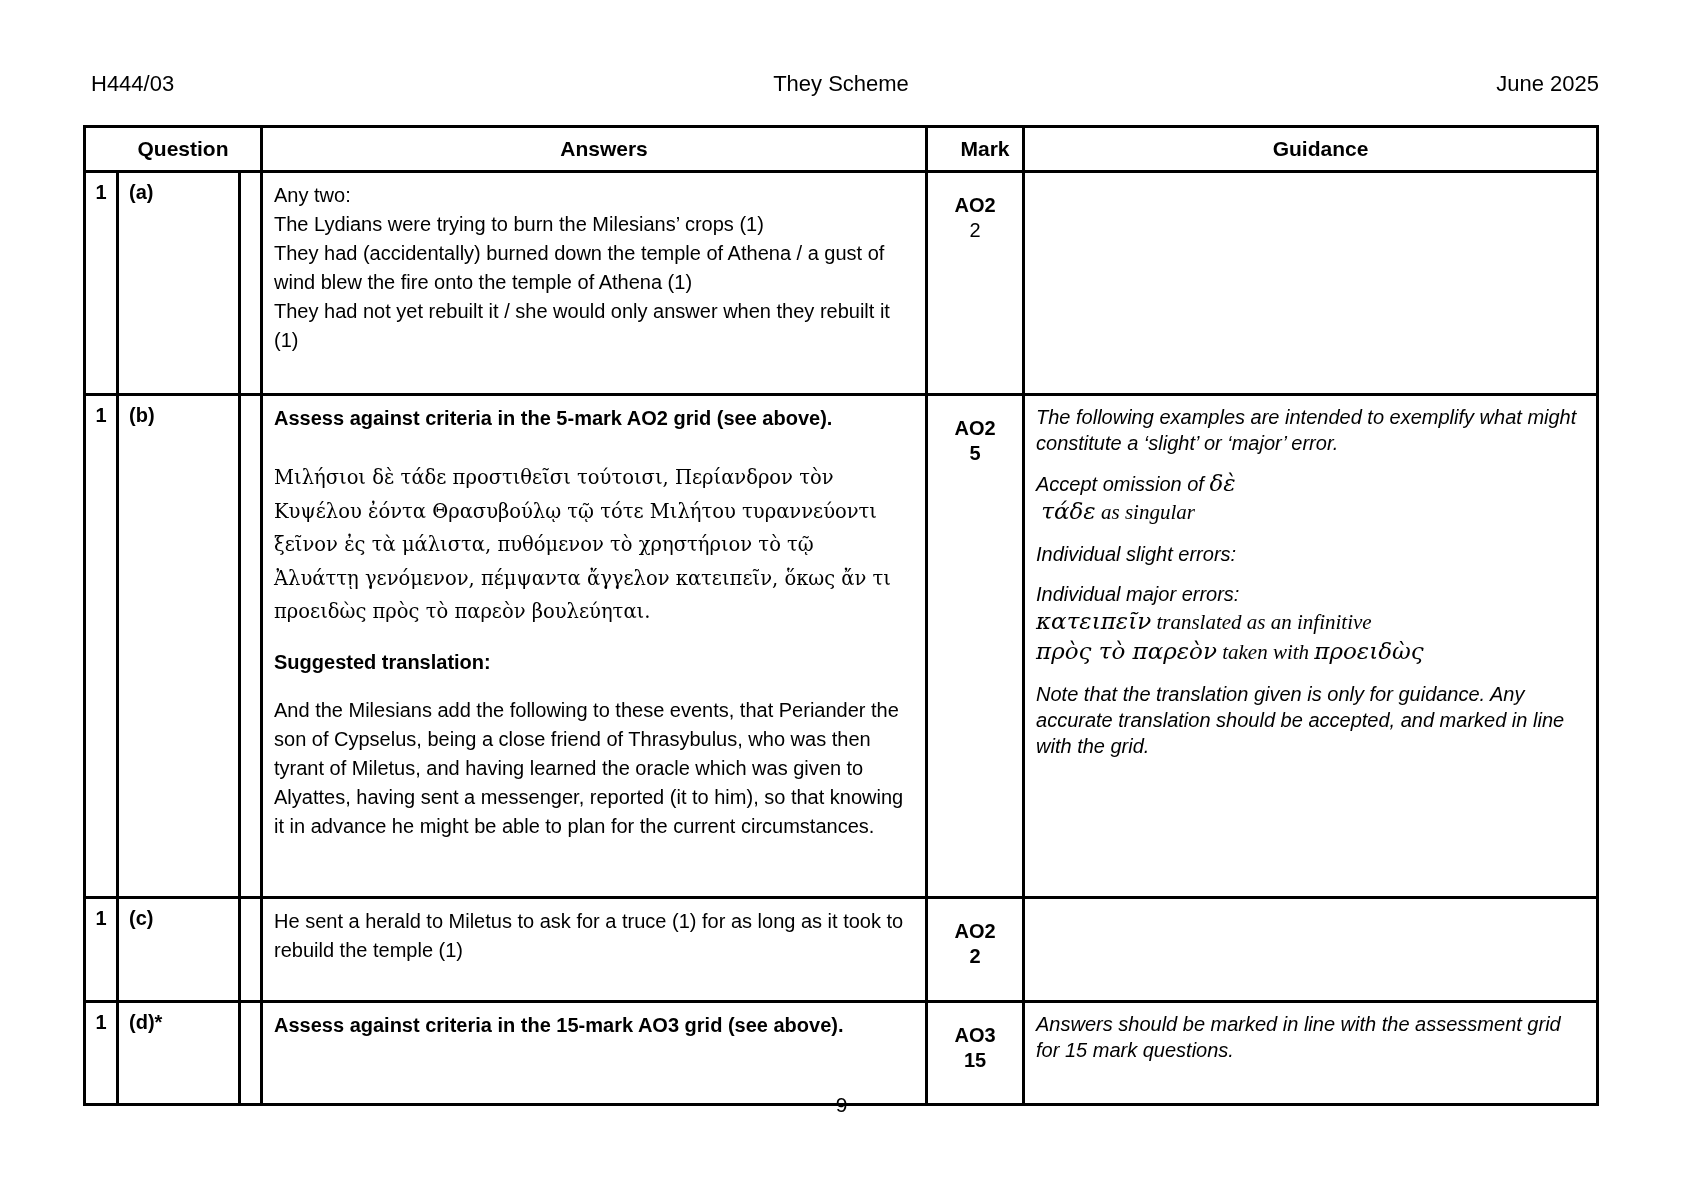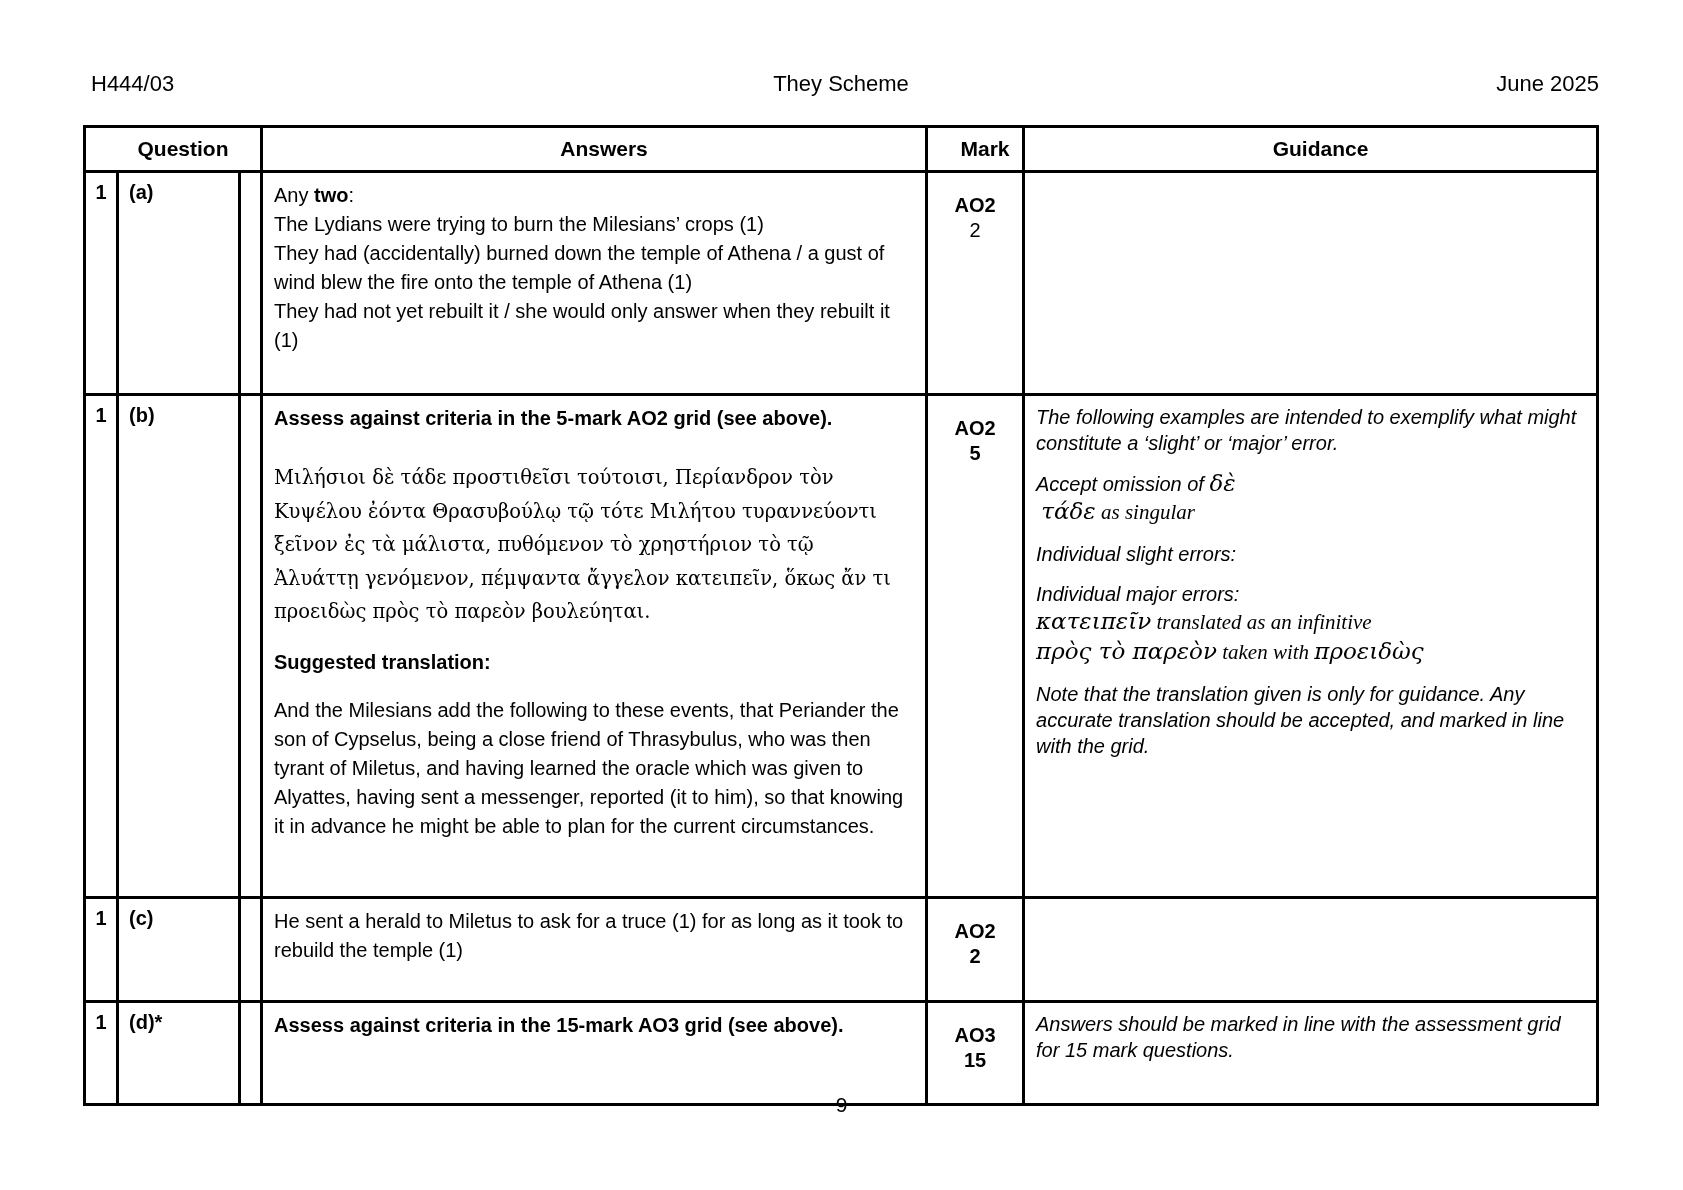--- a/index.html
+++ b/index.html
@@ -29,21 +29,21 @@
 
     td.qnum { font-weight: bold; text-align: center; padding-top: 8px !important; font-size: 20px; }
     td.qpart { font-weight: bold; padding: 8px 0 0 10px !important; font-size: 20px; }
     td.ans { padding: 8px 10px 0 11px !important; line-height: 29px; }
     td.mark { text-align: center; padding-top: 8px !important; line-height: 25px; }
     td.mark .ao { font-weight: bold; display: block; margin-top: 12px; }
     td.mark .val { display: block; }
     td.mark .val.bold { font-weight: bold; }
     td.guid { padding: 8px 8px 0 11px !important; line-height: 26px; font-style: italic; }
 
-    .bold { font-weight: bold; }
+    .bold { font-weight: normal; }
     .greek { font-family: "DejaVu Serif", serif; font-size: 23px; }
     .greek-block { font-family: "DejaVu Serif", serif; font-size: 19.5px; line-height: 33.5px; margin-top: 28px; }
     .section-gap { height: 19px; }
     .small-gap { height: 14px; }
     .serif-line { font-family: "Liberation Serif", serif; font-size: 21px; line-height: 29px; }
     .ans-heading { font-weight: bold; }
 
     .row-a td { height: 212px; }
     .row-b td { height: 492px; }
     .row-c td { height: 93px; }

